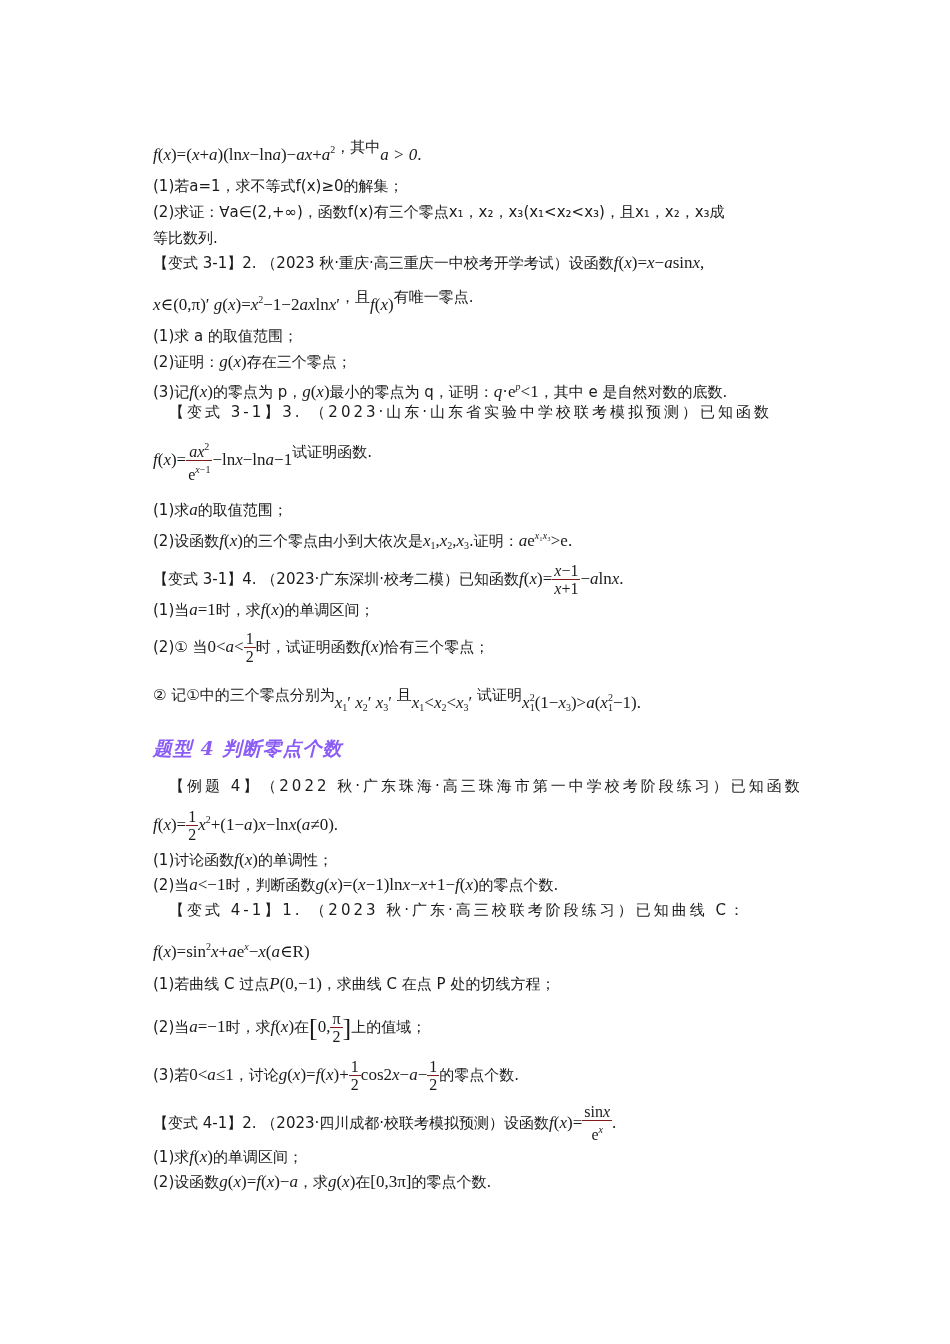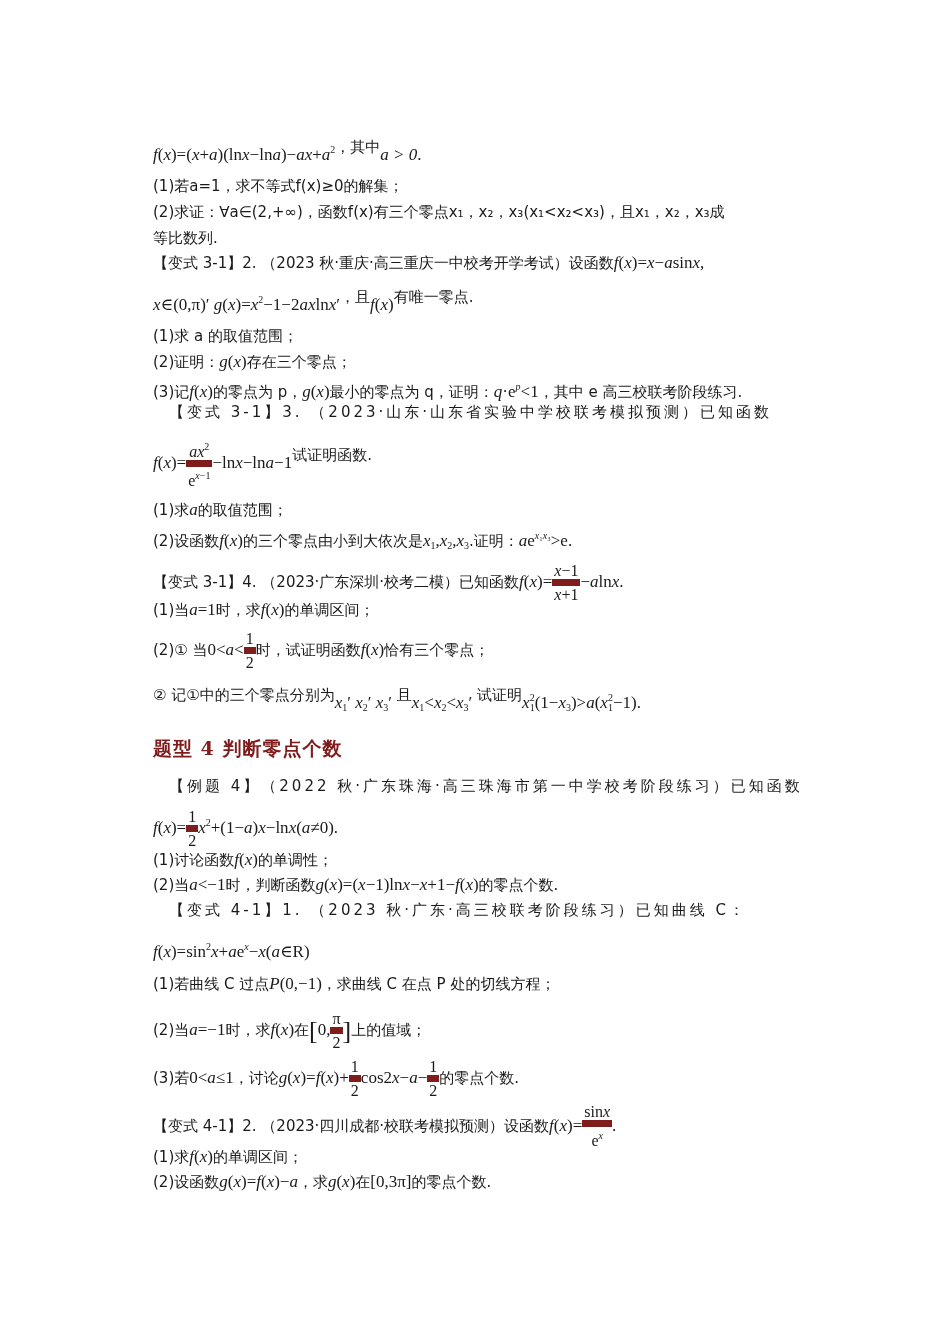--- a/index.html
+++ b/index.html
@@ -5,21 +5,21 @@
     html, body { margin: 0; padding: 0; background: #ffffff; }
     body { width: 950px; height: 1344px; position: relative; overflow: hidden;
       font-family: "DejaVu Sans", "Liberation Sans", sans-serif; color: #1a1a1a; }
     .page { position: absolute; left: 8px; top: 0; width: 950px; height: 1344px; border-radius: 20px; }
     .line { position: absolute; left: 145px; white-space: nowrap; font-size: 15px; line-height: 20px; }
     .math { font-family: "Liberation Serif", "DejaVu Serif", serif; font-size: 17px; }
     .math i { font-style: italic; }
     .sub { font-size: 10px; vertical-align: -3px; }
     .sup { font-size: 10px; vertical-align: 7px; }
     .frac { display: inline-block; vertical-align: middle; text-align: center; font-family: "Liberation Serif", serif; font-size: 16px; line-height: 17px; }
-    .frac .num { display: block; border-bottom: 7px solid #7f1d1d; padding: 0 2px; }
+    .frac .num { display: block; border-bottom: 1px solid #7f1d1d; padding: 0 2px; }
     .frac .den { display: block; padding: 0 2px; }
     .heading { position: absolute; left: 145px; top: 736px; font-size: 19px; font-weight: bold; color: #3d8fc8; letter-spacing: 1px; font-family: "DejaVu Serif", serif; }
     .raised { position: relative; top: -8px; }
     .spaced { letter-spacing: 3px; margin-left: 16px; }
   </style>
 </head>
 <body>
 
 <div class="page">
 
@@ -35,21 +35,21 @@
     <span>【变式 3-1】2. （2023 秋·重庆·高三重庆一中校考开学考试）设函数</span><span class="math"><i>f</i>(<i>x</i>)=<i>x</i>−<i>a</i>sin<i>x</i>,</span>
   </div>
   <div class="line" style="top:290px">
     <span class="math"><i>x</i>∈(0,π)′ <i>g</i>(<i>x</i>)=<i>x</i><span class="sup">2</span>−1−2<i>ax</i>ln<i>x</i>′</span><span class="raised">，且</span><span class="math"><i>f</i>(<i>x</i>)</span><span class="raised">有唯一零点.</span>
   </div>
   <div class="line" style="top:326px">(1)求 a 的取值范围；</div>
   <div class="line" style="top:352px">
     <span>(2)证明：</span><span class="math"><i>g</i>(<i>x</i>)</span><span>存在三个零点；</span>
   </div>
   <div class="line" style="top:377px">
-    <span>(3)记</span><span class="math"><i>f</i>(<i>x</i>)</span><span>的零点为 p，</span><span class="math"><i>g</i>(<i>x</i>)</span><span>最小的零点为 q，证明：</span><span class="math"><i>q</i>·e<span class="sup"><i>p</i></span>&lt;1</span><span>，其中 e 高三校联考阶段练习.</span>
+    <span>(3)记</span><span class="math"><i>f</i>(<i>x</i>)</span><span>的零点为 p，</span><span class="math"><i>g</i>(<i>x</i>)</span><span>最小的零点为 q，证明：</span><span class="math"><i>q</i>·e<span class="sup"><i>p</i></span>&lt;1</span><span>，其中 e 是自然对数的底数.</span>
   </div>
   <div class="line spaced" style="top:402px">【变式 3-1】3. （2023·山东·山东省实验中学校联考模拟预测）已知函数</div>
 
   <div class="line" style="top:438px">
     <span class="math"><i>f</i>(<i>x</i>)=</span><span class="frac"><span class="num"><i>a</i><i>x</i><span class="sup">2</span></span><span class="den">e<span class="sup"><i>x</i>−1</span></span></span><span class="math">−ln<i>x</i>−ln<i>a</i>−1</span><span class="raised">试证明函数.</span>
   </div>
   <div class="line" style="top:500px">
     <span>(1)求</span><span class="math"><i>a</i></span><span>的取值范围；</span>
   </div>
   <div class="line" style="top:526px">
@@ -62,21 +62,21 @@
   <div class="line" style="top:600px">
     <span>(1)当</span><span class="math"><i>a</i>=1</span><span>时，求</span><span class="math"><i>f</i>(<i>x</i>)</span><span>的单调区间；</span>
   </div>
   <div class="line" style="top:630px">
     <span>(2)① 当</span><span class="math">0&lt;<i>a</i>&lt;</span><span class="frac"><span class="num">1</span><span class="den">2</span></span><span>时，试证明函数</span><span class="math"><i>f</i>(<i>x</i>)</span><span>恰有三个零点；</span>
   </div>
   <div class="line" style="top:680px">
     <span>② 记①中的三个零点分别为</span><span class="math" style="position:relative;top:8px"><i>x</i><span class="sub">1</span>′ <i>x</i><span class="sub">2</span>′ <i>x</i><span class="sub">3</span>′</span>&nbsp;<span>且</span><span class="math" style="position:relative;top:8px"><i>x</i><span class="sub">1</span>&lt;<i>x</i><span class="sub">2</span>&lt;<i>x</i><span class="sub">3</span>′</span>&nbsp;<span>试证明</span><span class="math" style="position:relative;top:8px"><i>x</i><span class="sub">1</span><span class="sup" style="margin-left:-5px">2</span>(1−<i>x</i><span class="sub">3</span>)&gt;<i>a</i>(<i>x</i><span class="sub">1</span><span class="sup" style="margin-left:-5px">2</span>−1).</span>
   </div>
 
-  <div class="heading" style="color: #7f1d1d;">题型 4 判断零点个数</div>
+  <div class="heading" style="color: #8b5cf6; font-style: italic;">题型 4 判断零点个数</div>
 
   <div class="line spaced" style="top:776px">【例题 4】（2022 秋·广东珠海·高三珠海市第一中学校考阶段练习）已知函数</div>
   <div class="line" style="top:808px">
     <span class="math"><i>f</i>(<i>x</i>)=</span><span class="frac"><span class="num">1</span><span class="den">2</span></span><span class="math"><i>x</i><span class="sup">2</span>+(1−<i>a</i>)<i>x</i>−ln<i>x</i>(<i>a</i>≠0).</span>
   </div>
   <div class="line" style="top:850px">
     <span>(1)讨论函数</span><span class="math"><i>f</i>(<i>x</i>)</span><span>的单调性；</span>
   </div>
   <div class="line" style="top:875px">
     <span>(2)当</span><span class="math"><i>a</i>&lt;−1</span><span>时，判断函数</span><span class="math"><i>g</i>(<i>x</i>)=(<i>x</i>−1)ln<i>x</i>−<i>x</i>+1−<i>f</i>(<i>x</i>)</span><span>的零点个数.</span>

